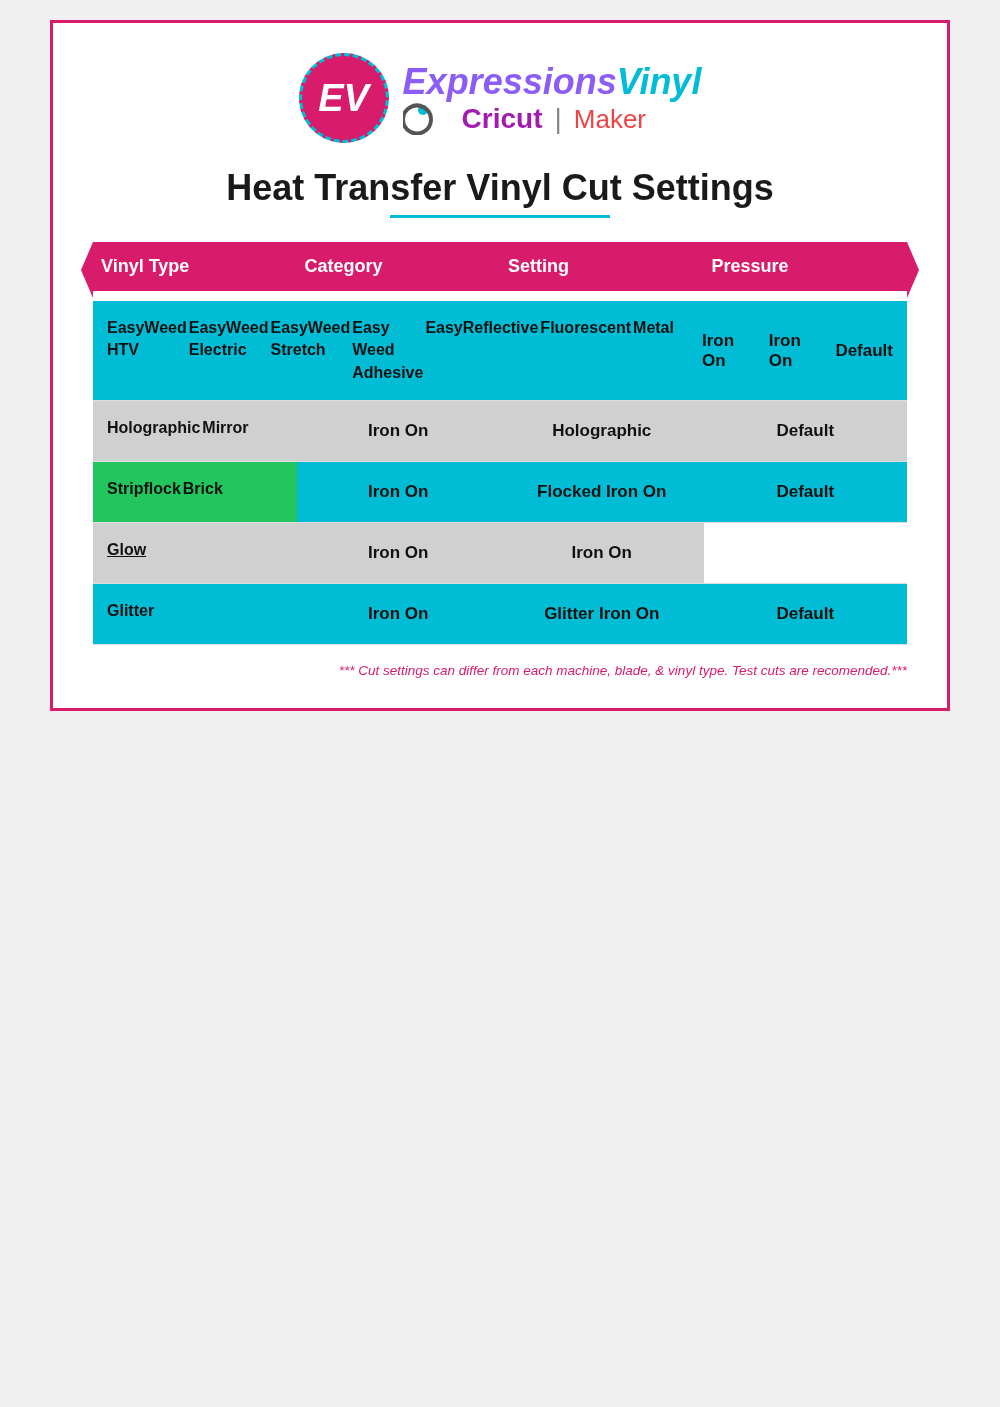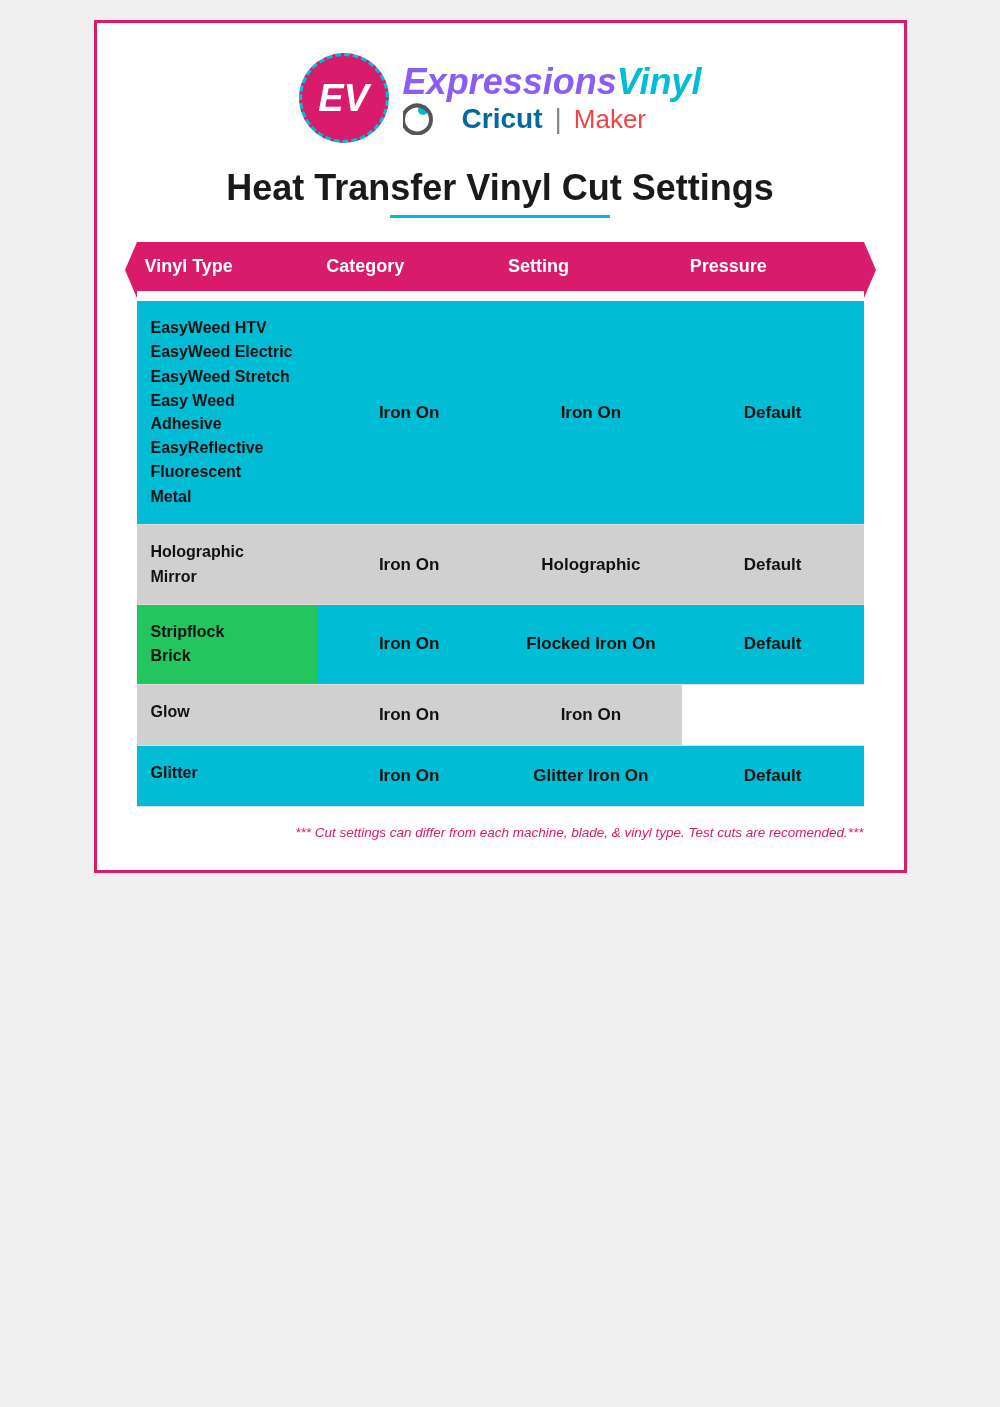--- a/index.html
+++ b/index.html
@@ -6,21 +6,21 @@
     body {
       background: #f0f0f0;
       display: flex;
       justify-content: center;
       align-items: flex-start;
       min-height: 100vh;
       padding: 20px;
       font-family: Arial, sans-serif;
     }
     .page {
-      width: 813px;
+      width: 900px;
       background: white;
       border: 3px solid #d81b6a;
       padding: 30px 40px 30px 40px;
       position: relative;
     }
 
     
     .header {
       display: flex;
       flex-direction: column;
@@ -59,21 +59,21 @@
       color: #00bcd4;
       font-style: italic;
     }
     .cricut-row {
       display: flex;
       align-items: center;
       gap: 8px;
       font-size: 26px;
     }
     .cricut-logo {
-      color: #0369a1;
+      color: #a21caf;
       font-weight: bold;
       font-size: 28px;
       display: flex;
       align-items: center;
       gap: 3px;
     }
     .maker-divider {
       color: #888;
       font-size: 28px;
       margin: 0 4px;
@@ -173,21 +173,20 @@
       font-weight: bold;
       display: flex;
       align-items: center;
       justify-content: center;
       text-align: left;
       min-height: 60px;
     }
     .cell.vinyl-names {
       justify-content: flex-start;
       text-align: left;
-      flex-direction: column;
       align-items: flex-start;
       gap: 2px;
       font-weight: bold;
       font-size: 16px;
       color: #111;
       background: white;
     }
     .cell.teal {
       background: #00bcd4;
       color: #111;
@@ -282,21 +281,21 @@
       <div class="cell vinyl-names" style="background:#22c55e;">
         <span class="vinyl-name-item">Stripflock</span>
         <span class="vinyl-name-item">Brick</span>
       </div>
       <div class="cell teal">Iron On</div>
       <div class="cell teal">Flocked Iron On</div>
       <div class="cell teal">Default</div>
     </div>
 
     <div class="table-row">
-      <div class="cell vinyl-names" style="background:#d0d0d0;">
+      <div class="cell vinyl-names" style="background:#d0d0d0;text-decoration:underline;">
         <span class="vinyl-name-item">Glow</span>
       </div>
       <div class="cell gray">Iron On</div>
       <div class="cell gray">Iron On</div>
     </div>
 
     <div class="table-row">
       <div class="cell vinyl-names" style="background:#00bcd4;">
         <span class="vinyl-name-item">Glitter</span>
       </div>

